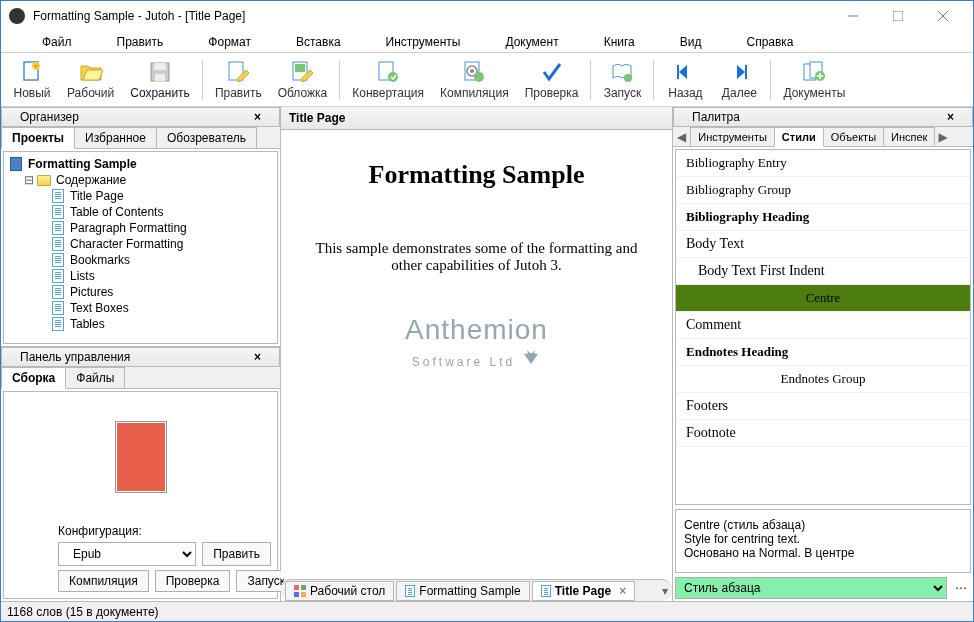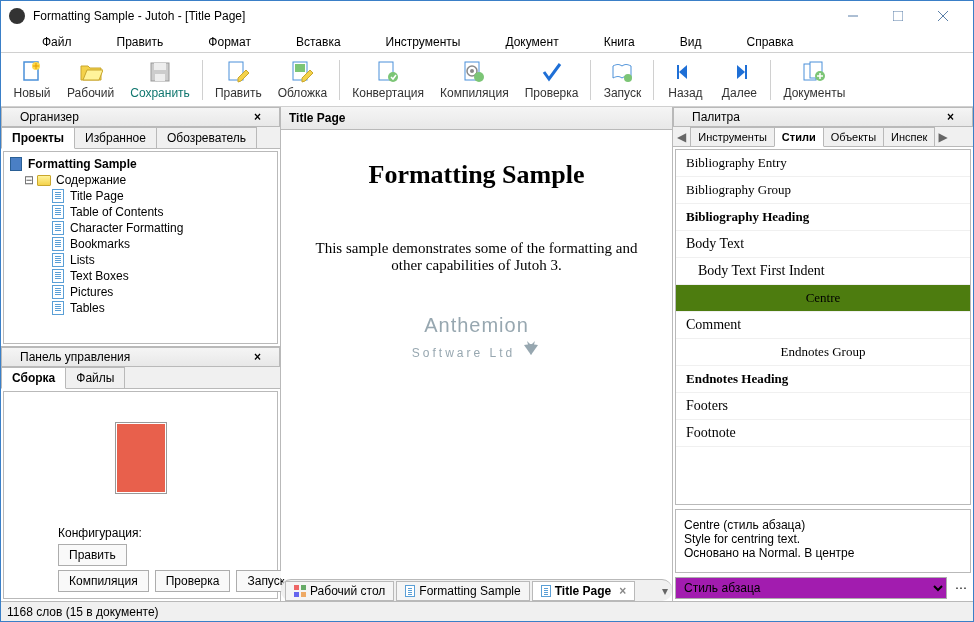--- a/index.html
+++ b/index.html
@@ -7,21 +7,21 @@
 .titlebar{background:#fff;height:30px;display:flex;align-items:center;padding:0 8px;color:#000;}
 .titlebar .app-icon{width:16px;height:16px;border-radius:50%;background:#333;margin-right:8px;}
 .titlebar .title{flex:1;}
 .titlebar .win-btns{display:flex;gap:0;}
 .titlebar .win-btn{width:45px;height:30px;display:flex;align-items:center;justify-content:center;color:#5a7fa8;cursor:pointer;}
 .titlebar .win-btn svg{width:10px;height:10px;}
 .menubar{background:#fff;height:22px;display:flex;align-items:center;padding:0 4px;border-bottom:1px solid #d0d0d0;}
 .menubar .menu-item{padding:3px 8px;cursor:pointer;margin-left:29px;}
 .toolbar{background:#fff;height:54px;display:flex;align-items:center;padding:2px 4px;border-bottom:1px solid #d0d0d0;}
 .toolbar .tb-btn{display:flex;flex-direction:column;align-items:center;justify-content:center;padding:2px 8px;min-width:54px;cursor:pointer;color:#333;}
-.toolbar .tb-btn.disabled{color:#0f766e;cursor:default;}
+.toolbar .tb-btn.disabled{color:#0f172a;cursor:default;}
 .toolbar .tb-icon{width:24px;height:24px;margin-bottom:2px;}
 .toolbar .sep{width:1px;height:40px;background:#d0d0d0;margin:0 4px;}
 .main{flex:1;display:flex;overflow:hidden;}
 .panel-header{background:linear-gradient(to bottom,#f5f5f5,#e8e8e8);border:1px solid #b9b9b9;height:20px;display:flex;align-items:center;padding:0 18px;font-size:11px;}
 .panel-header .phx{margin-left:auto;cursor:pointer;font-weight:bold;font-size:12px;}
 .tabs{display:flex;background:#f0f0f0;border-bottom:1px solid #b9b9b9;}
 .tab{padding:3px 10px;border:1px solid #b9b9b9;border-bottom:none;background:#f0f0f0;cursor:pointer;margin-right:-1px;}
 .tab.active{background:#fff;font-weight:bold;position:relative;z-index:1;border-bottom:1px solid #fff;margin-bottom:-1px;}
 .left-col{width:280px;display:flex;flex-direction:column;border-right:1px solid #b9b9b9;}
 .organizer{flex:0 0 240px;display:flex;flex-direction:column;border-bottom:1px solid #b9b9b9;}
@@ -42,42 +42,42 @@
 .cfg-row{margin-top:8px;margin-left:48px;}
 .cfg-line{display:flex;gap:6px;margin-top:4px;}
 .cfg-line select,.cfg-line button,.btn{border:1px solid #adadad;background:#f9f9f9;padding:3px 10px;font-size:12px;cursor:pointer;}
 .cfg-line select{flex:1;background:#fff;}
 .center-col{flex:1;display:flex;flex-direction:column;border-right:1px solid #b9b9b9;}
 .doc-tab-header{background:linear-gradient(to bottom,#f5f5f5,#e8e8e8);border-bottom:1px solid #b9b9b9;padding:4px 8px;font-weight:bold;}
 .doc-area{flex:1;background:#fff;overflow:auto;padding:30px 20px;text-align:center;position:relative;}
 .doc-area h1{font-family:"Times New Roman",serif;font-size:26px;font-weight:bold;margin-bottom:50px;}
 .doc-area p{font-family:"Times New Roman",serif;font-size:15px;margin-bottom:40px;}
 .logo-block{color:#97a7b0;font-family:Georgia,serif;}
-.logo-block .l1{font-size:20px;letter-spacing:1px;}
+.logo-block .l1{font-size:28px;letter-spacing:1px;}
 .logo-block .l2{font-size:18px;letter-spacing:3px;}
 .logo-block .fan{display:inline-block;margin-left:6px;}
 .bottom-tabs{height:22px;background:#f0f0f0;border-top:1px solid #b9b9b9;display:flex;align-items:center;padding:0 4px;gap:2px;border-radius:10px;}
 .btab{display:flex;align-items:center;gap:4px;padding:2px 8px;border:1px solid #b9b9b9;background:#f5f5f5;cursor:pointer;font-size:11px;}
 .btab.active{background:#fff;font-weight:bold;}
 .btab .bi{width:12px;height:12px;}
 .btab .bx{margin-left:4px;color:#888;}
 .right-col{width:300px;display:flex;flex-direction:column;}
 .pal-tabs{display:flex;align-items:center;border-bottom:1px solid #b9b9b9;background:#f0f0f0;}
 .pal-tabs .arrow{padding:2px 4px;cursor:pointer;color:#666;}
 .pal-tabs .tab{font-size:11px;padding:3px 7px;}
 .style-list{flex:1;overflow:auto;background:#fff;border:1px solid #b9b9b9;margin:2px;}
 .style-item{padding:5px 10px;border-bottom:1px solid #f0f0f0;font-family:"Times New Roman",serif;font-size:13px;cursor:pointer;}
 .style-item.sel{background:#4d7c0f;text-align:center;}
 .style-item.bold{font-weight:bold;}
 .style-item.small{font-size:14px;}
 .style-item.center{text-align:center;}
 .style-item.ind{padding-left:22px;}
 .style-desc{border:1px solid #b9b9b9;margin:2px;padding:8px;font-size:11px;background:#fff;height:64px;}
 .style-bottom{display:flex;gap:4px;margin:2px;align-items:center;}
-.style-bottom select{flex:1;border:1px solid #adadad;padding:2px 4px;background:#a21caf;}
+.style-bottom select{flex:1;border:1px solid #adadad;padding:2px 4px;background:#86efac;}
 .style-bottom .dots{cursor:pointer;padding:2px 4px;}
 .search-row{display:flex;align-items:center;gap:4px;margin:2px;border:1px solid #b9b9b9;padding:2px 4px;background:#fff;}
 .search-row input{flex:1;border:none;outline:none;padding:2px;}
 .search-row .mag{color:#888;}
 .search-row .nav-arr{color:#1e6fd6;font-weight:bold;cursor:pointer;font-size:16px;padding:0 2px;}
 .statusbar{height:20px;border-top:1px solid #b9b9b9;background:#f0f0f0;display:flex;align-items:center;padding:0 6px;font-size:11px;}
 svg{display:block;}
 </style>
 </head>
 <body>
@@ -255,20 +255,27 @@
             <span class="ti">
               <span class="doc-icon"></span>
             </span>
             <span>Table of Contents</span>
           </div>
         <div class="tree-node ind2">
             <span class="tw"></span>
             <span class="ti">
               <span class="doc-icon"></span>
             </span>
+            <span>Paragraph Formatting</span>
+          </div>
+        <div class="tree-node ind2">
+            <span class="tw"></span>
+            <span class="ti">
+              <span class="doc-icon"></span>
+            </span>
             <span>Character Formatting</span>
           </div>
         <div class="tree-node ind2">
             <span class="tw"></span>
             <span class="ti">
               <span class="doc-icon"></span>
             </span>
             <span>Bookmarks</span>
           </div>
         <div class="tree-node ind2">
@@ -276,28 +283,28 @@
             <span class="ti">
               <span class="doc-icon"></span>
             </span>
             <span>Lists</span>
           </div>
         <div class="tree-node ind2">
             <span class="tw"></span>
             <span class="ti">
               <span class="doc-icon"></span>
             </span>
+            <span>Pictures</span>
+          </div>
+        <div class="tree-node ind2">
+            <span class="tw"></span>
+            <span class="ti">
+              <span class="doc-icon"></span>
+            </span>
             <span>Text Boxes</span>
-          </div>
-        <div class="tree-node ind2">
-            <span class="tw"></span>
-            <span class="ti">
-              <span class="doc-icon"></span>
-            </span>
-            <span>Pictures</span>
           </div>
         <div class="tree-node ind2">
             <span class="tw"></span>
             <span class="ti">
               <span class="doc-icon"></span>
             </span>
             <span>Tables</span>
           </div>
       </div>
     </div>
@@ -311,20 +318,21 @@
         <div class="tab active">Сборка</div>
         <div class="tab">Файлы</div>
       </div>
       <div class="cp-body">
         <div class="thumb-area">
           <div class="thumb"></div>
         </div>
         <div class="cfg-row">
           <div>Конфигурация:</div>
           <div class="cfg-line">
+            <select><option>Epub</option></select>
             <button class="btn">Править</button>
           </div>
           <div class="cfg-line">
             <button class="btn">Компиляция</button>
             <button class="btn">Проверка</button>
             <button class="btn">Запуск</button>
           </div>
         </div>
       </div>
     </div>
@@ -387,22 +395,22 @@
       <span class="arrow">▶</span>
     </div>
     <div class="style-list">
       <div class="style-item">Bibliography Entry</div>
       <div class="style-item">Bibliography Group</div>
       <div class="style-item bold">Bibliography Heading</div>
       <div class="style-item small">Body Text</div>
       <div class="style-item small ind">Body Text First Indent</div>
       <div class="style-item sel">Centre</div>
       <div class="style-item small">Comment</div>
+      <div class="style-item bold">Endnotes Heading</div>
       <div class="style-item center">Endnotes Group</div>
-      <div class="style-item bold">Endnotes Heading</div>
       <div class="style-item small">Footers</div>
       <div class="style-item small">Footnote</div>
     </div>
     <div class="style-desc">
       <div>Centre (стиль абзаца)</div>
       <div>Style for centring text.</div>
       <div>Основано на Normal. В центре</div>
     </div>
     <div class="style-bottom">
       <select><option>Стиль абзаца</option></select>

